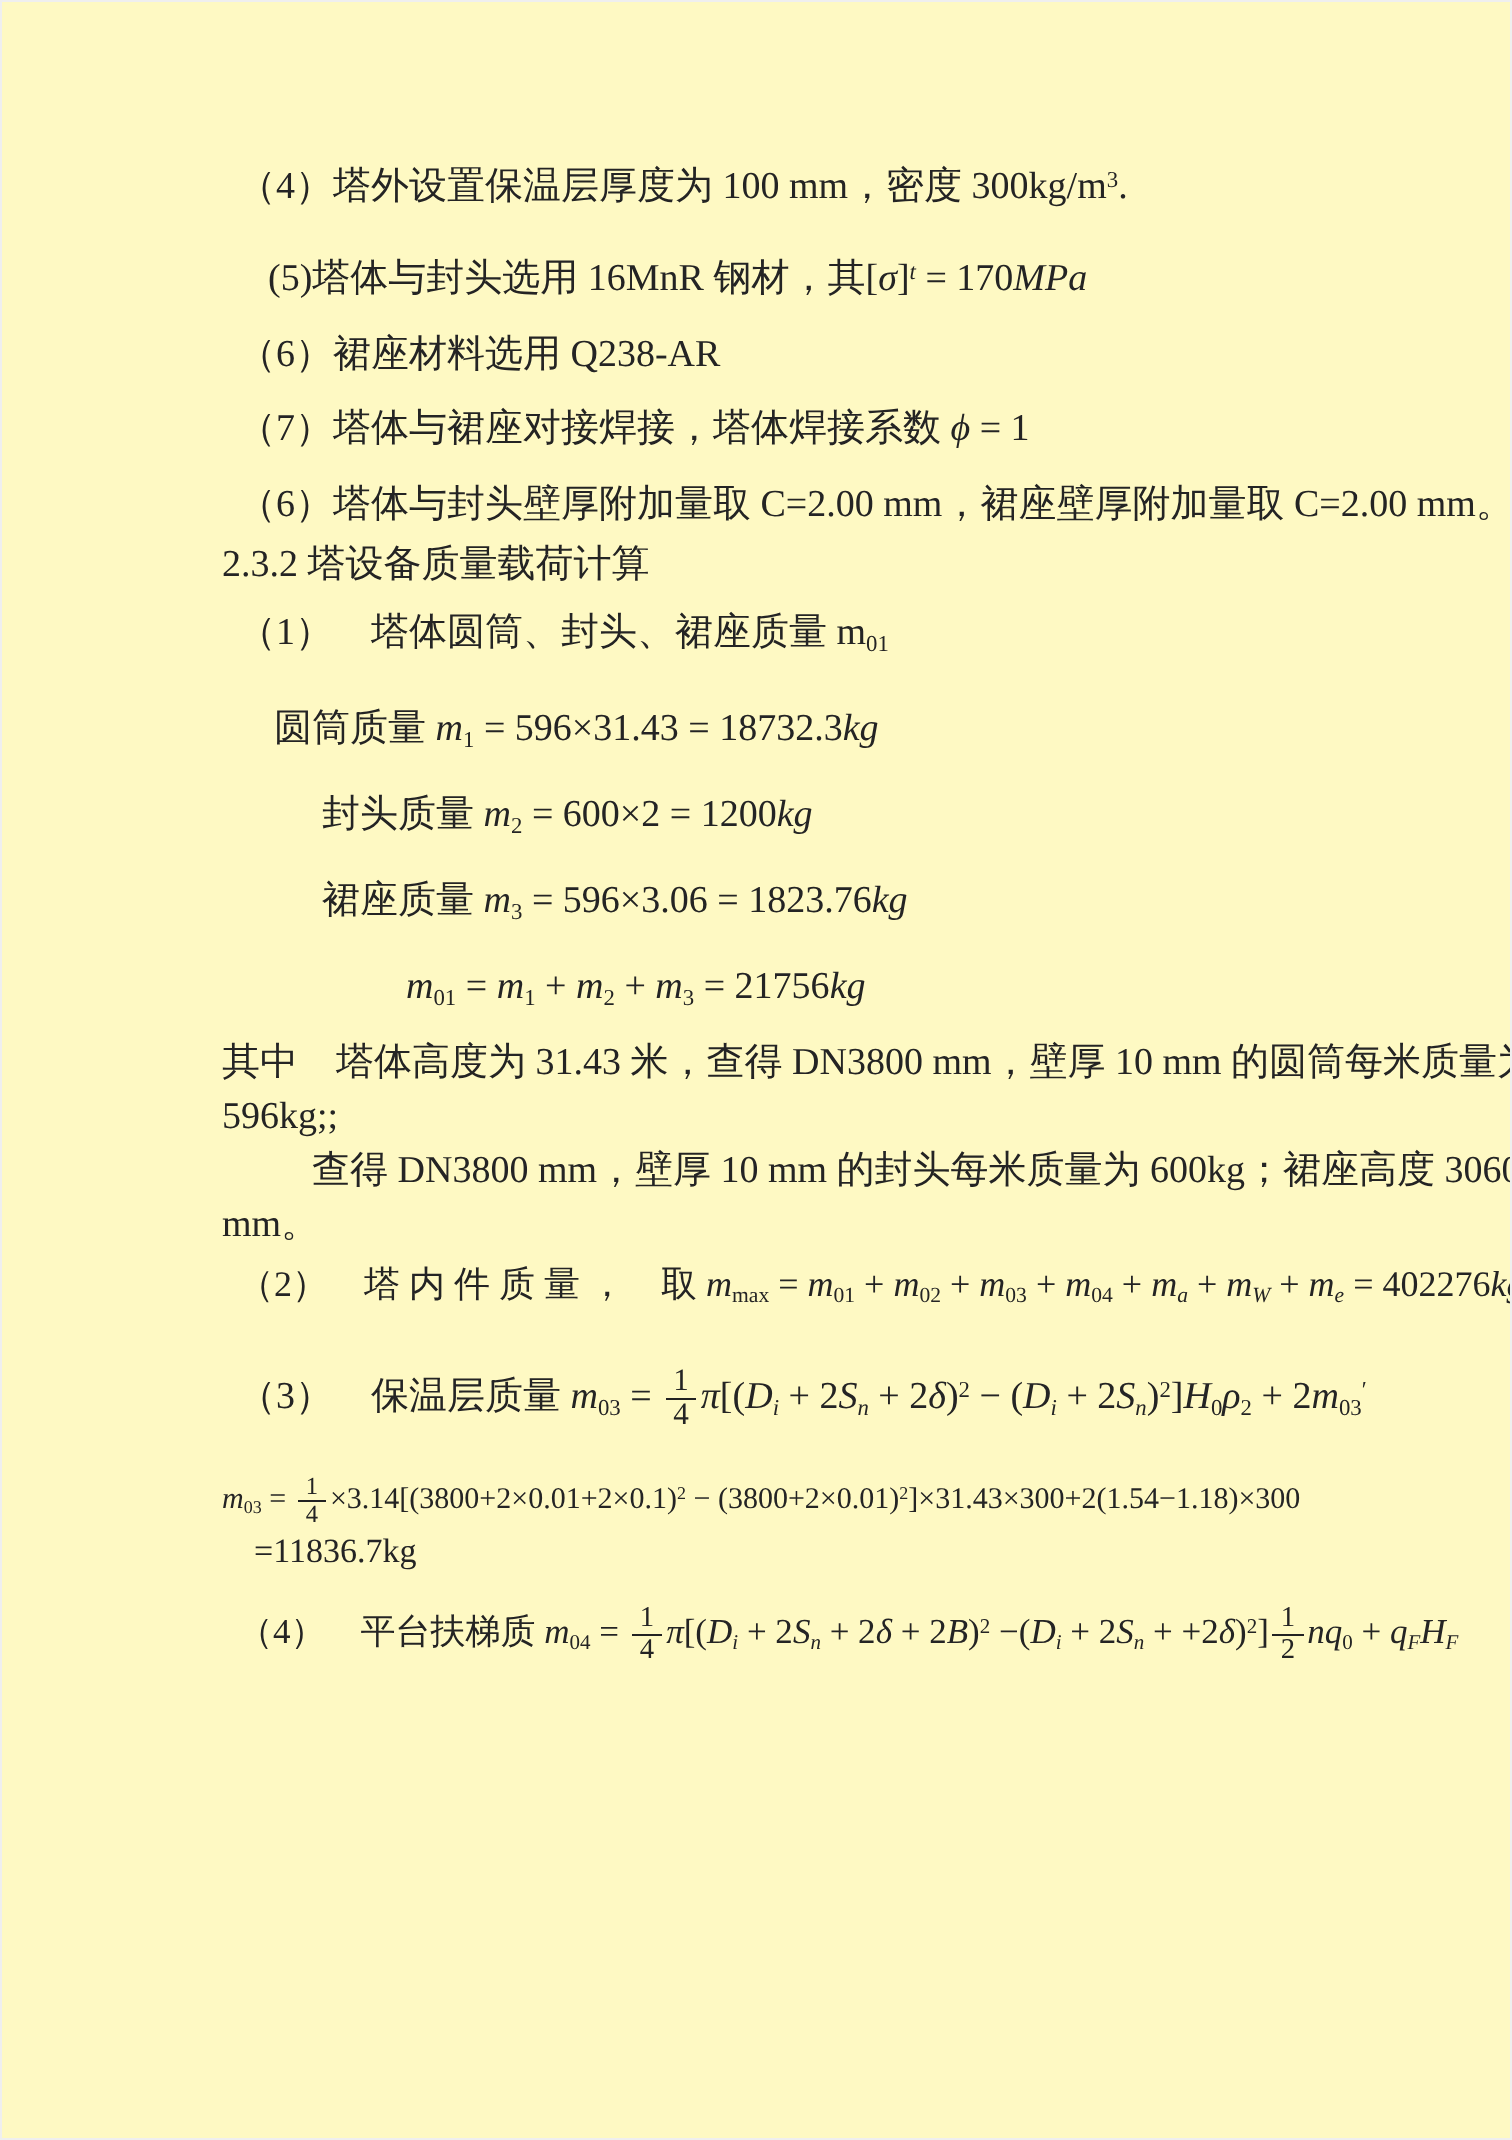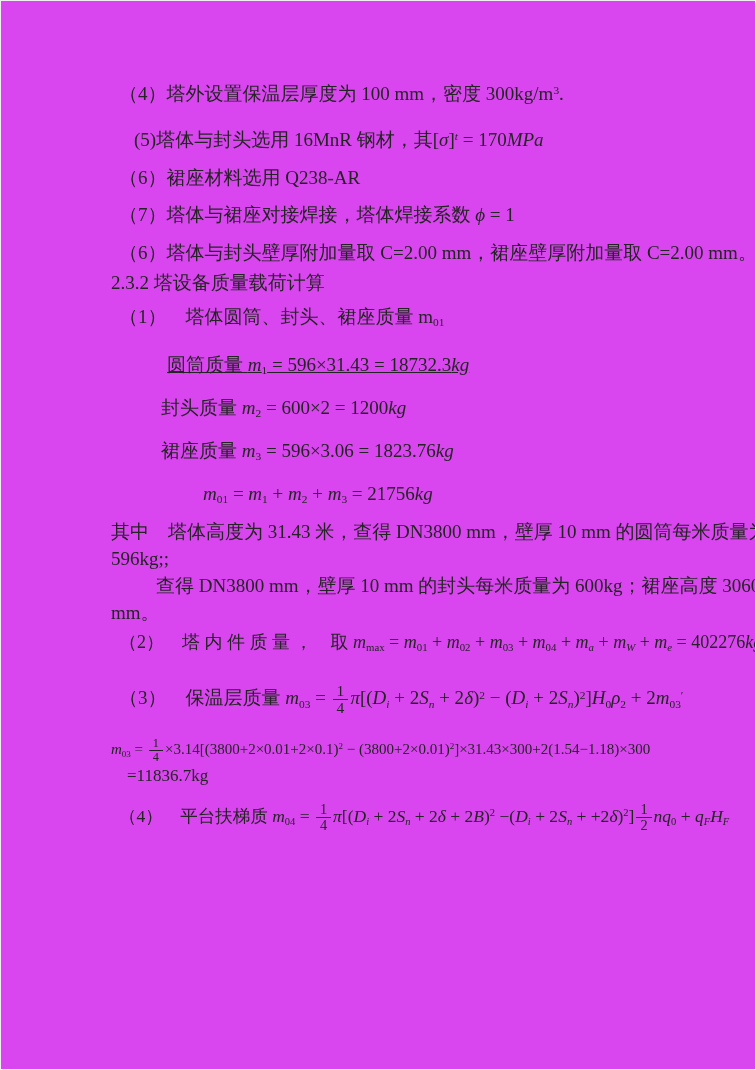--- a/index.html
+++ b/index.html
@@ -5,21 +5,21 @@
   html,body{margin:0;padding:0;}
   body{
     width:756px;height:1070px;
     background:#f7f7f7;
     font-family:"Liberation Serif","DejaVu Serif",serif;
     color:#222;
   }
   .page{
     box-sizing:border-box;
     width:756px;height:1070px;
-    background:#d946ef;
+    background:#fef9c3;
     border:1px solid #efefef;
     padding:80px 26px 0 110px;
     overflow:hidden;
   }
   .line{
     margin:0;padding:0;
     font-size:19px;
     line-height:1.32;
     white-space:nowrap;
     color:#242424;
@@ -41,21 +41,21 @@
 <body>
 
 <div class="page">
     <p class="line" style="margin-top: 0px; margin-left: 8px;">（4）塔外设置保温层厚度为 100 mm，密度 300kg/m<sup>3</sup>.</p>
     <p class="line" style="margin-top: 21px; margin-left: 23px;">(5)塔体与封头选用 16MnR 钢材，其[<i>σ</i>]<sup><i>t</i></sup> = 170<i>MPa</i></p>
     <p class="line" style="margin-top: 13px; margin-left: 8px;">（6）裙座材料选用 Q238-AR</p>
     <p class="line" style="margin-top: 12px; margin-left: 8px;">（7）塔体与裙座对接焊接，塔体焊接系数 <i>ϕ</i> = 1</p>
     <p class="line" style="margin-top: 13px; margin-left: 8px;">（6）塔体与封头壁厚附加量取 C=2.00 mm，裙座壁厚附加量取 C=2.00 mm。</p>
     <p class="line" style="margin-top: 5px; margin-left: 0px;">2.3.2 塔设备质量载荷计算</p>
     <p class="line" style="margin-top: 9px; margin-left: 8px;">（1）　塔体圆筒、封头、裙座质量 m<sub>01</sub></p>
-    <p class="line" style="margin-top: 22px; margin-left: 56px; text-decoration: underline;">圆筒质量 <i>m</i><sub>1</sub> = 596×31.43 = 18732.3<i>kg</i></p>
+    <p class="line" style="margin-top: 22px; margin-left: 26px;">圆筒质量 <i>m</i><sub>1</sub> = 596×31.43 = 18732.3<i>kg</i></p>
     <p class="line" style="margin-top: 18px; margin-left: 50px;">封头质量 <i>m</i><sub>2</sub> = 600×2 = 1200<i>kg</i></p>
     <p class="line" style="margin-top: 18px; margin-left: 50px;">裙座质量 <i>m</i><sub>3</sub> = 596×3.06 = 1823.76<i>kg</i></p>
     <p class="line" style="margin-top: 18px; margin-left: 92px;"><i>m</i><sub>01</sub> = <i>m</i><sub>1</sub> + <i>m</i><sub>2</sub> + <i>m</i><sub>3</sub> = 21756<i>kg</i></p>
     <p class="line" style="margin-top: 13px; margin-left: 0px;">其中　塔体高度为 31.43 米，查得 DN3800 mm，壁厚 10 mm 的圆筒每米质量为</p>
     <p class="line" style="margin-top: 2px; margin-left: 0px;">596kg;;</p>
     <p class="line" style="margin-top: 2px; margin-left: 45px;">查得 DN3800 mm，壁厚 10 mm 的封头每米质量为 600kg；裙座高度 3060</p>
     <p class="line" style="margin-top: 2px; margin-left: 0px;">mm。</p>
     <p class="line" style="margin-top: 6px; margin-left: 8px; font-size: 18px;">（2）　塔 内 件 质 量 ，　取 <i>m</i><sub>max</sub> = <i>m</i><sub>01</sub> + <i>m</i><sub>02</sub> + <i>m</i><sub>03</sub> + <i>m</i><sub>04</sub> + <i>m</i><sub><i>a</i></sub> + <i>m</i><sub><i>W</i></sub> + <i>m</i><sub><i>e</i></sub> = 402276<i>kg</i></p>
     <p class="line" style="margin-top: 28px; margin-left: 8px;">（3）　保温层质量 <i>m</i><sub>03</sub> = <span class="fr">
         <b>1</b>

